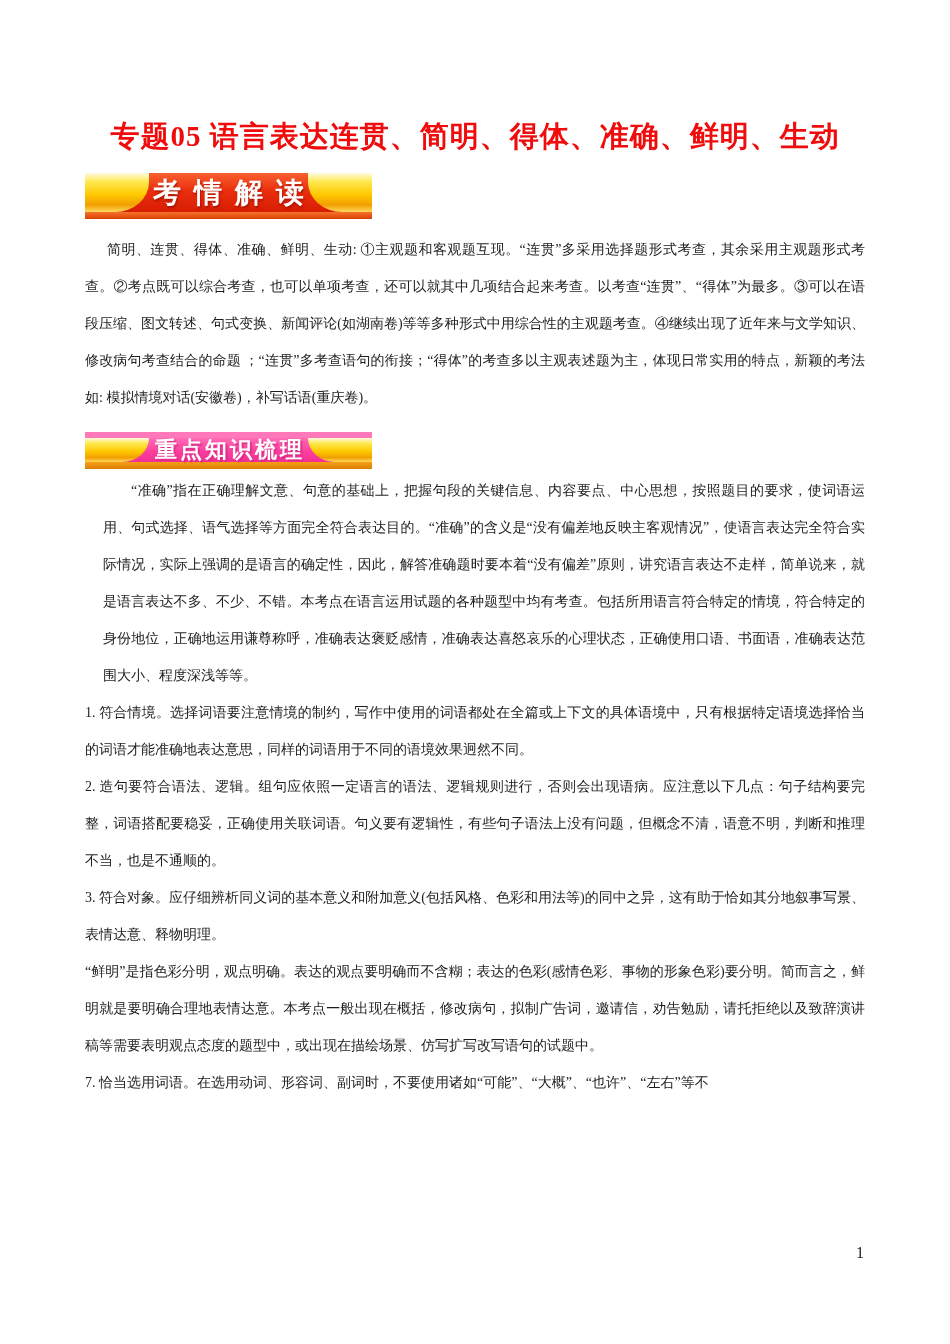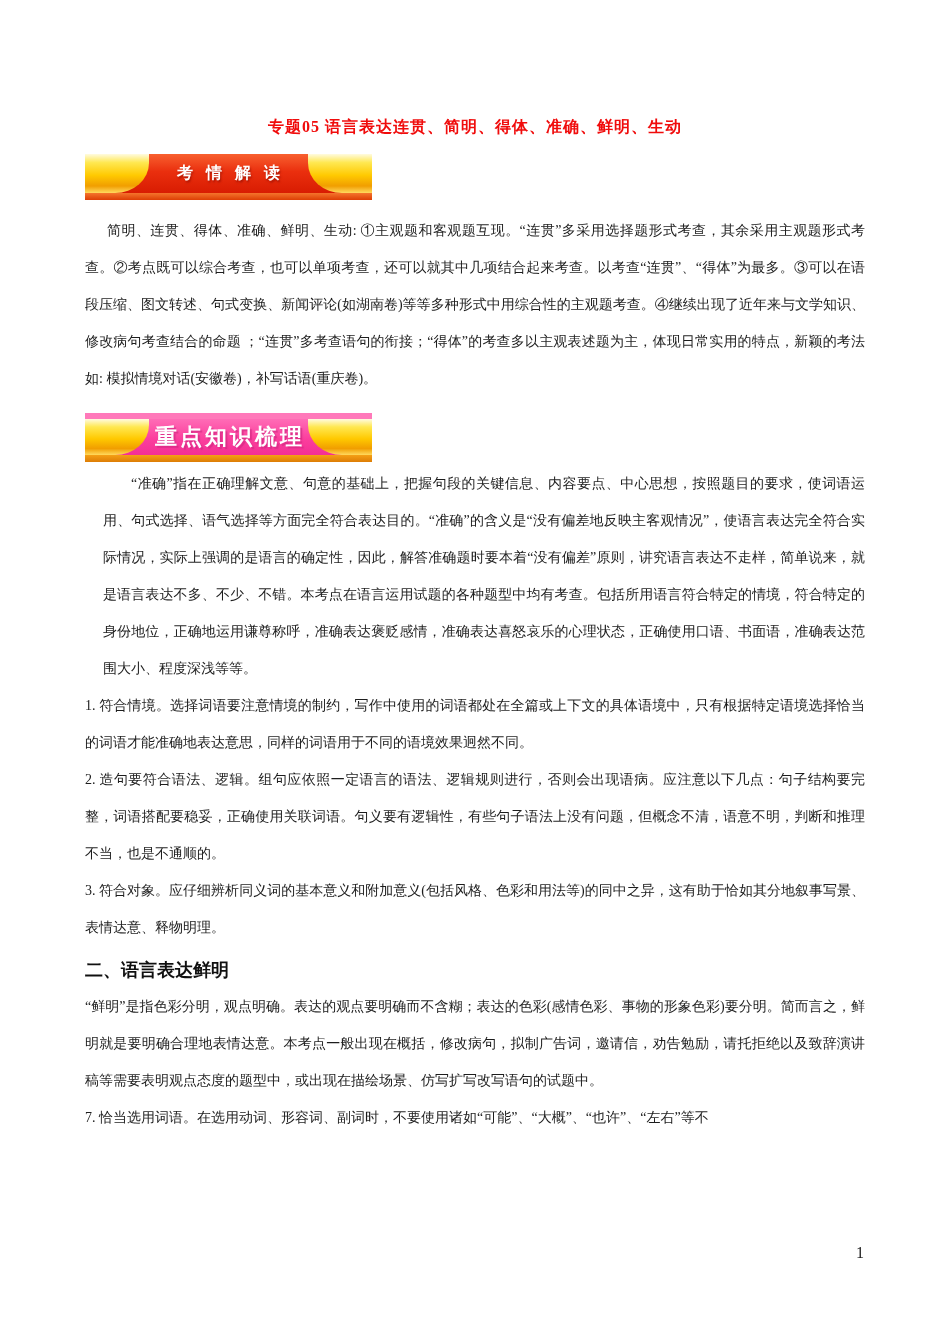--- a/index.html
+++ b/index.html
@@ -8,49 +8,49 @@
     width:950px; height:1344px;
     background:#ffffff;
     overflow:hidden;
     font-family:"Liberation Serif","DejaVu Serif",serif;
   }
   .content { padding:0 85px; }
 
   .title {
     margin:0; padding-top:117px;
     text-align:center;
-    font-size:16px; font-weight:bold;
+    font-size:29px; font-weight:bold;
     color:var(--title-red,#f00c0c);
     letter-spacing:1px;
   }
 
   
   .banner { width:287px; margin-top:16px; }
   .b-main {
     position:relative; height:39px;
     background-image:linear-gradient(180deg,#f8602f 0%,#ea2f0e 45%,#d81c02 100%);
   }
   .b2 .b-main {
-    height:36px;
+    height:24px;
     background-image:linear-gradient(180deg,#ff6cb6 0%,#fb3f9d 55%,#f32f95 100%);
   }
   .wing {
     position:absolute; top:0; height:100%; width:64px;
     background:linear-gradient(180deg,#fffbe0 0%,#ffe851 22%,#ffc900 55%,#f19e00 82%,#ffd95e 100%);
   }
   .wl { left:0;  border-bottom-right-radius:34px 30px; }
   .wr { right:0; border-bottom-left-radius:34px 30px; }
   .b-label {
     position:absolute; inset:0;
     display:flex; align-items:center; justify-content:center;
     color:#ffffff; font-weight:bold;
     font-family:"Liberation Sans","DejaVu Sans",sans-serif;
     white-space:nowrap;
   }
-  .b1 .b-label { font-size:16px; letter-spacing:13px; text-indent:13px; text-shadow:1px 2px 2px rgba(130,10,0,.55); }
+  .b1 .b-label { font-size:28px; letter-spacing:13px; text-indent:13px; text-shadow:1px 2px 2px rgba(130,10,0,.55); }
   .b2 .b-label { font-size:22px; letter-spacing:3px;  text-indent:3px;  text-shadow:2px 2px 1px rgba(210,40,130,.7); }
   .strip { height:7px; }
   .b1 .strip     { background:linear-gradient(180deg,#f4742c,#dd3e05); }
   .b2 .strip     { background:linear-gradient(180deg,#f5a015,#dd7d06); }
   .b2 .top-strip { height:6px; background:#ff79ba; }
 
   
   .body {
     margin:0;
     font-size:14px; line-height:37px;
@@ -103,20 +103,19 @@
         <span class="b-label">重点知识梳理</span>
       </div>
       <div class="strip"></div>
     </div>
 
     <p class="body indent-2 s1-para">“准确”指在正确理解文意、句意的基础上，把握句段的关键信息、内容要点、中心思想，按照题目的要求，使词语运用、句式选择、语气选择等方面完全符合表达目的。“准确”的含义是“没有偏差地反映主客观情况”，使语言表达完全符合实际情况，实际上强调的是语言的确定性，因此，解答准确题时要本着“没有偏差”原则，讲究语言表达不走样，简单说来，就是语言表达不多、不少、不错。本考点在语言运用试题的各种题型中均有考查。包括所用语言符合特定的情境，符合特定的身份地位，正确地运用谦尊称呼，准确表达褒贬感情，准确表达喜怒哀乐的心理状态，正确使用口语、书面语，准确表达范围大小、程度深浅等等。</p>
     <p class="body">1. 符合情境。选择词语要注意情境的制约，写作中使用的词语都处在全篇或上下文的具体语境中，只有根据特定语境选择恰当的词语才能准确地表达意思，同样的词语用于不同的语境效果迥然不同。</p>
     <p class="body">2. 造句要符合语法、逻辑。组句应依照一定语言的语法、逻辑规则进行，否则会出现语病。应注意以下几点：句子结构要完整，词语搭配要稳妥，正确使用关联词语。句义要有逻辑性，有些句子语法上没有问题，但概念不清，语意不明，判断和推理不当，也是不通顺的。</p>
     <p class="body">3. 符合对象。应仔细辨析同义词的基本意义和附加意义(包括风格、色彩和用法等)的同中之异，这有助于恰如其分地叙事写景、表情达意、释物明理。</p>
 
-    <h2 class="sec-heading h-sec2">二、语言表达鲜明</h2>
     <p class="body">“鲜明”是指色彩分明，观点明确。表达的观点要明确而不含糊；表达的色彩(感情色彩、事物的形象色彩)要分明。简而言之，鲜明就是要明确合理地表情达意。本考点一般出现在概括，修改病句，拟制广告词，邀请信，劝告勉励，请托拒绝以及致辞演讲稿等需要表明观点态度的题型中，或出现在描绘场景、仿写扩写改写语句的试题中。</p>
     <p class="body">7. 恰当选用词语。在选用动词、形容词、副词时，不要使用诸如“可能”、“大概”、“也许”、“左右”等不</p>
 
   </div>
 
   <div class="page-num">1</div>
 </div>
 
 </body></html>

